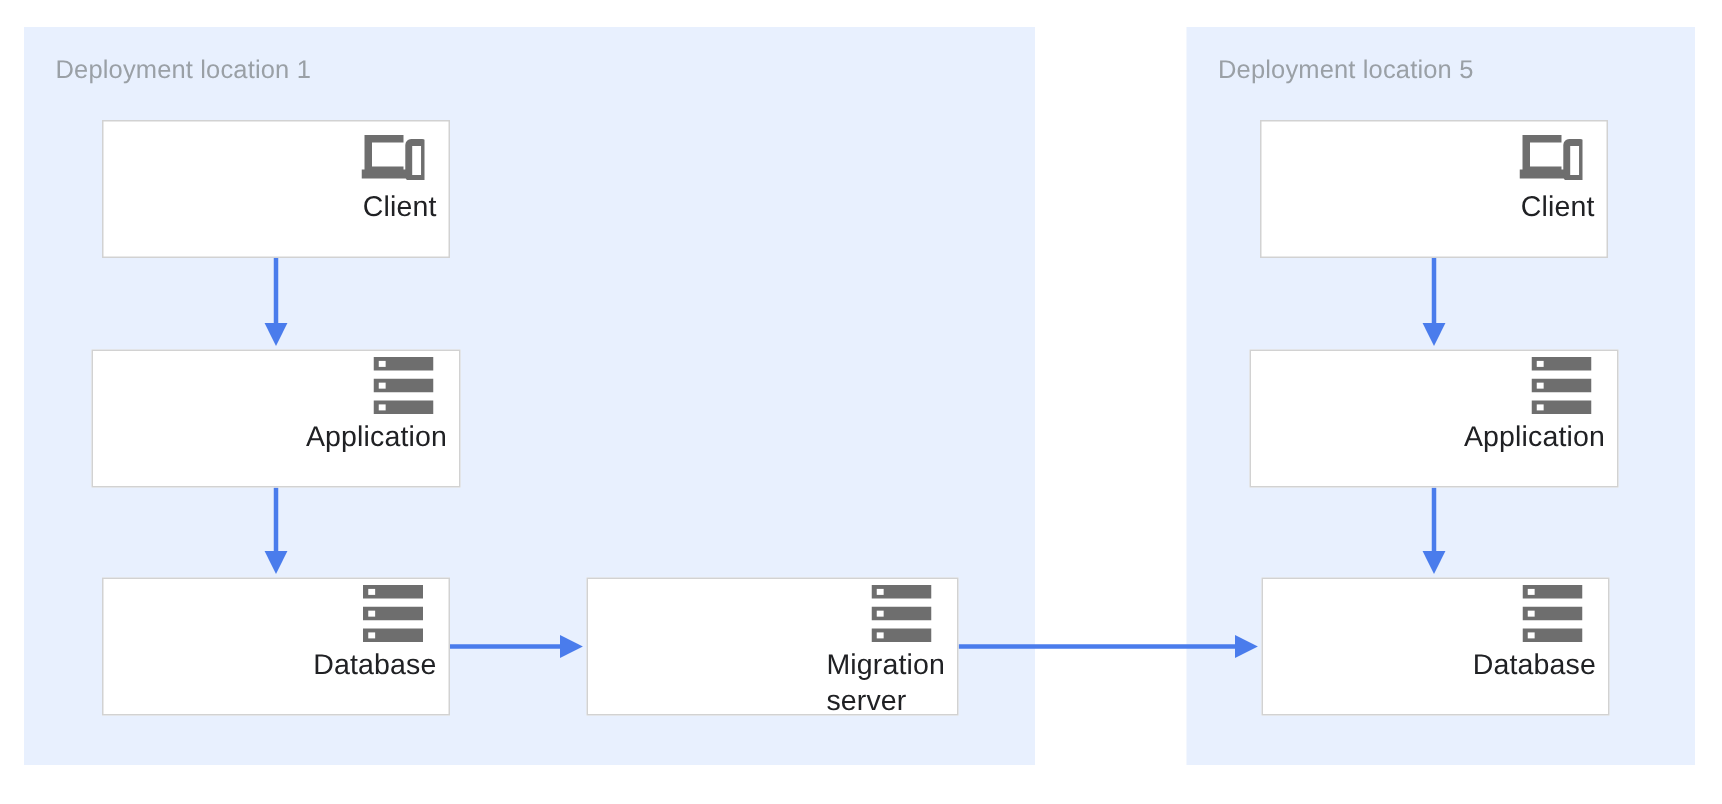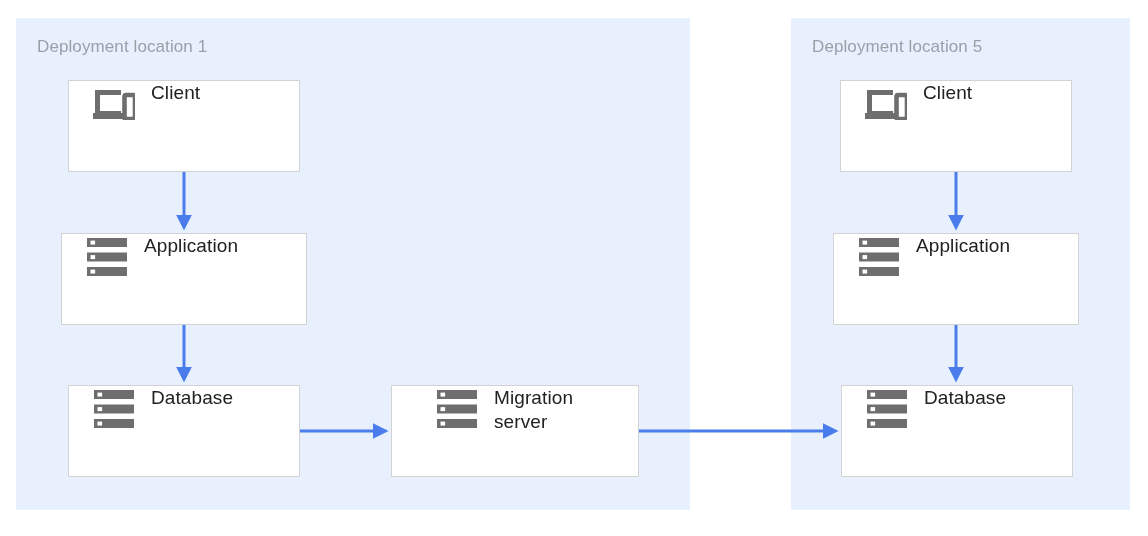--- a/index.html
+++ b/index.html
@@ -29,22 +29,22 @@
     color: #9aa0a6;
     white-space: nowrap;
     letter-spacing: 0.1px;
   }
   .node {
     position: absolute;
     background: #ffffff;
     border: 1px solid #d2d2d2;
     box-sizing: border-box;
     display: flex;
-    flex-direction: row;
-    align-items: flex-start;
+    flex-direction: column;
+    align-items: flex-end;
     justify-content: flex-start;
   }
   .node-icon {
     flex: 0 0 auto;
     width: 46px;
     height: 46px;
     margin-left: 22px;
     margin-right: 14px;
     display: flex;
     align-items: center;

